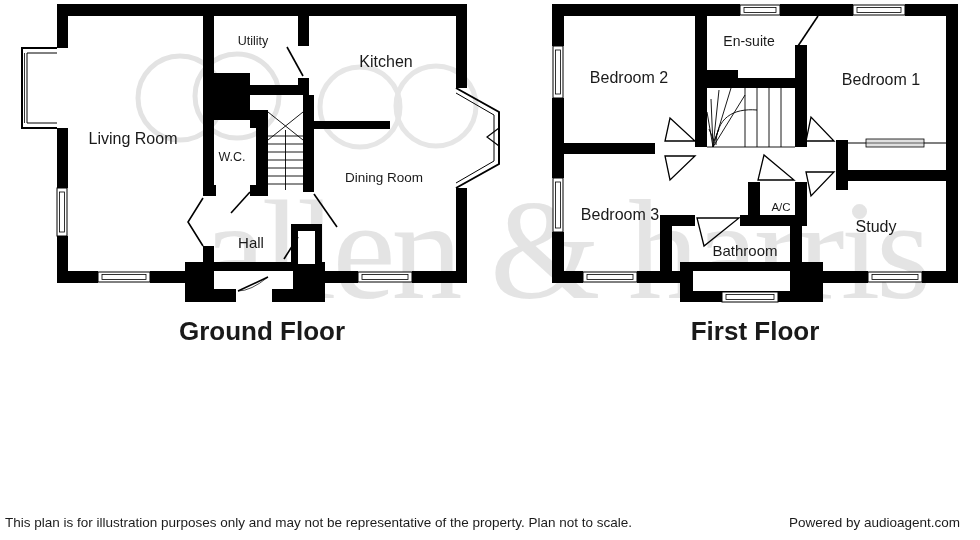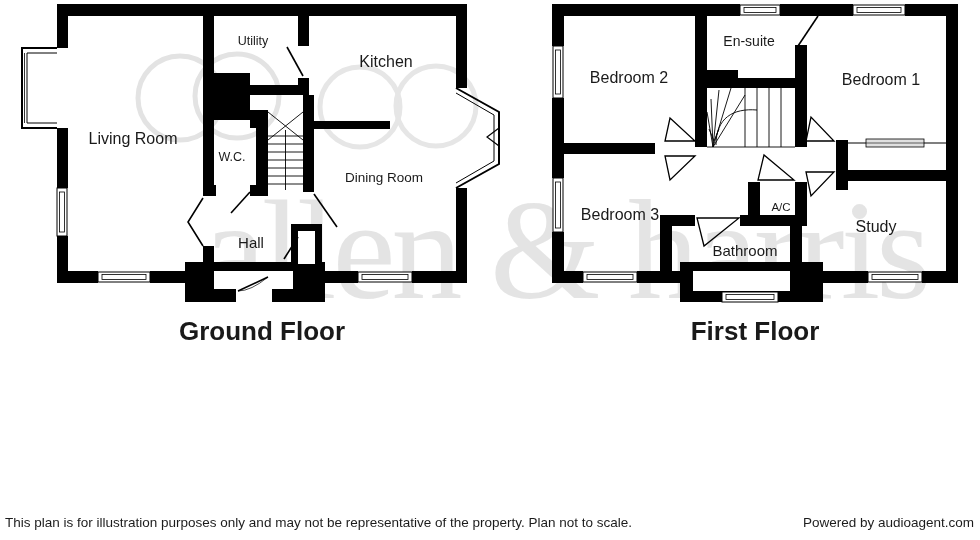--- a/index.html
+++ b/index.html
@@ -2,21 +2,21 @@
 <html><head>
 <meta charset="utf-8">
 <style>
   html,body{margin:0;padding:0;background:#ffffff;width:980px;height:540px;overflow:hidden;
     font-family:"Liberation Sans", sans-serif;}
   .page{position:relative;width:980px;height:540px;background:#ffffff;}
   svg{display:block;}
   .footer{position:absolute;left:0;right:0;bottom:0;height:32px;background:#ffffff;
     font-size:13.5px;color:#1c1c1c;}
   .footer .disclaimer{position:absolute;left:5px;top:7px;white-space:nowrap;}
-  .footer .credit{position:absolute;right:6px;top:7px;white-space:nowrap;}
+  .footer .credit{position:absolute;right:20px;top:7px;white-space:nowrap;}
   text{fill:#1a1a1a;}
   .room-label{font-family:"Liberation Sans", sans-serif;}
   .floor-title{font-family:"Liberation Sans", sans-serif;font-weight:bold;font-size:26px;}
   .wm-text{font-family:"Liberation Serif", serif;fill:#dcdcdc;opacity:0.75;}
 </style>
 </head>
 <body>
 
 <div class="page">
 <svg width="980" height="508" viewBox="0 0 980 508">

